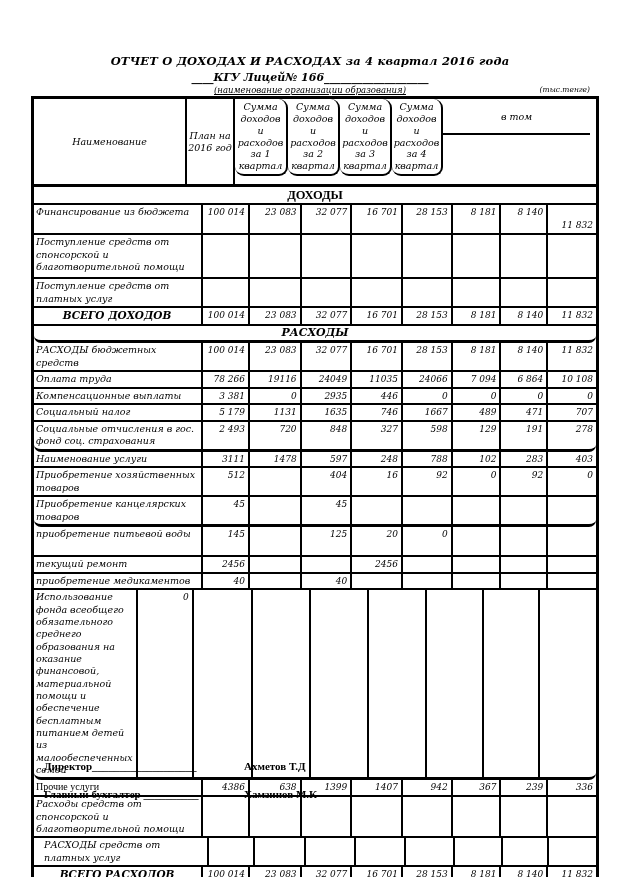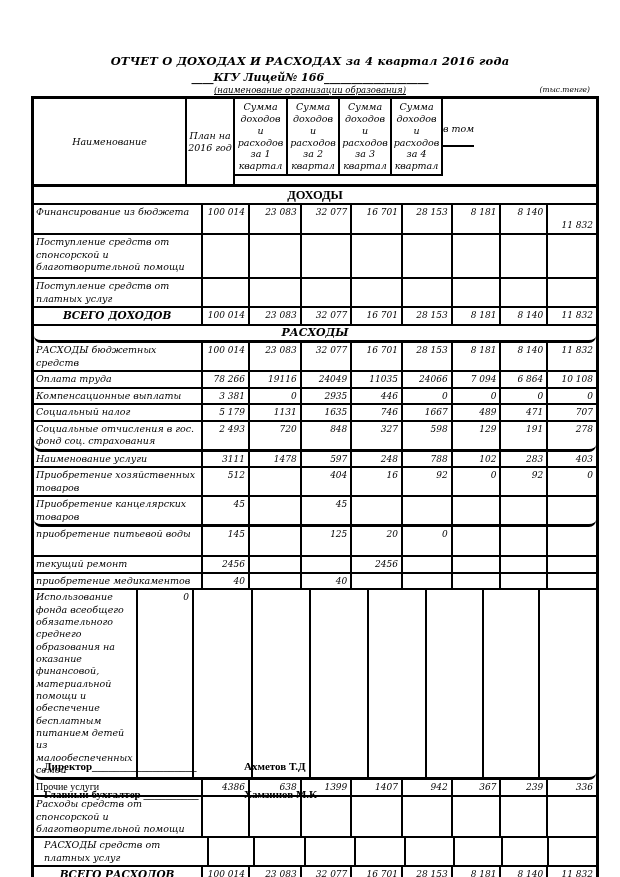--- a/index.html
+++ b/index.html
@@ -16,32 +16,32 @@
   .rtable{position:absolute;left:31px;top:96px;width:562px;border:3px solid #000;
           background:#fff;box-sizing:content-box;}
   .thead{display:flex;border-bottom:3px solid #000;height:85px;font-style:italic;
          font-size:9.5px;text-align:center;}
   .hc{display:flex;align-items:center;justify-content:center;border-right:2px solid #000;
       box-sizing:border-box;line-height:1.25;}
   .col-name{width:153px;}
   .col-plan{width:48px;}
   .qcol{box-sizing:border-box;}
   .qbox{box-sizing:border-box;height:77px;border-right:2px solid #000;border-bottom:2px solid #000;
-        display:flex;align-items:center;justify-content:center;line-height:1.25;padding:0 1px;}
+        display:flex;align-items:center;justify-content:center;line-height:1.25;padding:0 1px;border-radius:9px;}
   .w2{width:53px}.w3{width:52px}.w4{width:52px}.w5{width:51px}
-  .mgroup{width:147px;display:flex;flex-direction:row;box-sizing:border-box;margin-top:12px;}
+  .mgroup{width:147px;display:flex;flex-direction:column;box-sizing:border-box;}
   .vtom{height:36px;border-bottom:2px solid #000;display:flex;align-items:center;
         justify-content:center;box-sizing:border-box;}
   .mrow{display:flex;}
   .mcell{height:41px;border-right:2px solid #000;border-bottom:2px solid #000;box-sizing:border-box;
          display:flex;align-items:center;justify-content:center;}
   .mc6{width:50px}.mc7{width:48px}.mc8{width:49px}
   .mc8{border-right:none;}
   
-  .trow{display:flex;border-bottom:2px solid #000;box-sizing:border-box;align-items:stretch;justify-content:flex-end;}
+  .trow{display:flex;border-bottom:2px solid #000;box-sizing:border-box;align-items:stretch;}
   .trow.thick{border-bottom-width:3px;border-radius:7px;}
   .trow:last-child{border-bottom:none;}
   .cell{box-sizing:border-box;border-right:2px solid #000;padding:1px 3px 1px 2px;
         font-size:9.5px;font-style:italic;line-height:1.3;}
   .trow .cell:last-child{border-right:none;}
   .cell.num{text-align:right;font-size:9px;padding-top:2px;}
   .c0{width:174px}.c1{width:48px}.c2{width:53px}.c3{width:52px}.c4{width:52px}
   .c5{width:51px}.c6{width:50px}.c7{width:48px}.c8{width:49px}
   .cell.low{display:flex;align-items:flex-end;justify-content:flex-end;padding-bottom:2px;}
   .seclabel{width:100%;text-align:center;font-weight:bold;font-size:12.5px;

